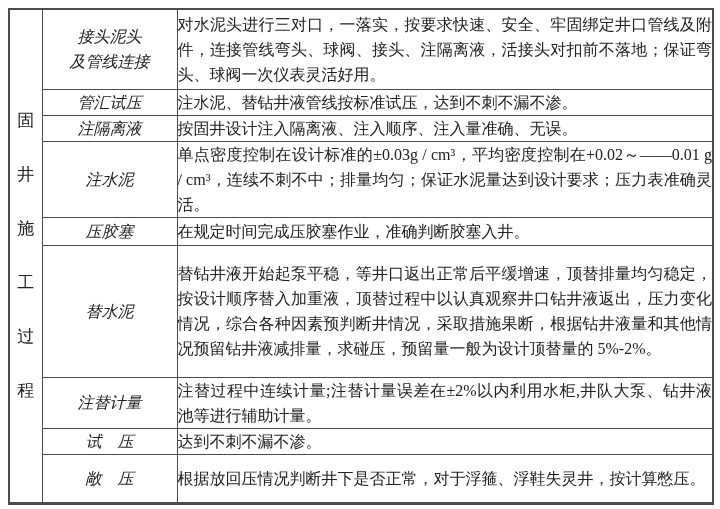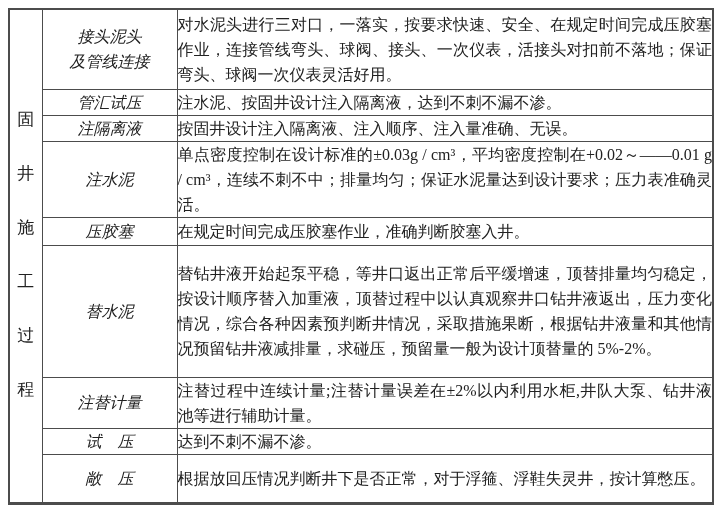--- a/index.html
+++ b/index.html
@@ -43,21 +43,20 @@
     text-align: center;
   }
   .vtext {
     width: 1em;
     margin: 0 auto;
     line-height: 54px;
     word-break: break-all;
     white-space: normal;
     font-size: 17px;
     letter-spacing: 0;
-    font-family: Liberation Mono, monospace;
   }
   td.label-cell {
     text-align: center;
     white-space: pre-line;
     font-style: italic;
   }
   td.content-cell {
     padding: 1px 8px 1px 8px;
     text-align: justify;
   }
@@ -81,25 +80,25 @@
       <col class="c-label">
       <col class="c-content">
     </colgroup>
     <tbody>
       <tr class="r1">
         <td class="group-cell" rowspan="9">
           <div class="vtext">固井施工过程</div>
         </td>
         <td class="label-cell">接头泥头
 及管线连接</td>
-        <td class="content-cell">对水泥头进行三对口，一落实，按要求快速、安全、在规定时间完成压胶塞作业，连接管线弯头、球阀、接头、一次仪表，活接头对扣前不落地；保证弯头、球阀一次仪表灵活好用。</td>
+        <td class="content-cell">对水泥头进行三对口，一落实，按要求快速、安全、牢固绑定井口管线及附件，连接管线弯头、球阀、接头、注隔离液，活接头对扣前不落地；保证弯头、球阀一次仪表灵活好用。</td>
       </tr>
       <tr class="r2">
         <td class="label-cell">管汇试压</td>
-        <td class="content-cell">注水泥、按固井设计注入隔离液，达到不刺不漏不渗。</td>
+        <td class="content-cell">注水泥、替钻井液管线按标准试压，达到不刺不漏不渗。</td>
       </tr>
       <tr class="r3">
         <td class="label-cell">注隔离液</td>
         <td class="content-cell">按固井设计注入隔离液、注入顺序、注入量准确、无误。</td>
       </tr>
       <tr class="r4">
         <td class="label-cell">注水泥</td>
         <td class="content-cell">单点密度控制在设计标准的±0.03g / cm³，平均密度控制在+0.02～——0.01 g / cm³，连续不刺不中；排量均匀；保证水泥量达到设计要求；压力表准确灵活。</td>
       </tr>
       <tr class="r5">

